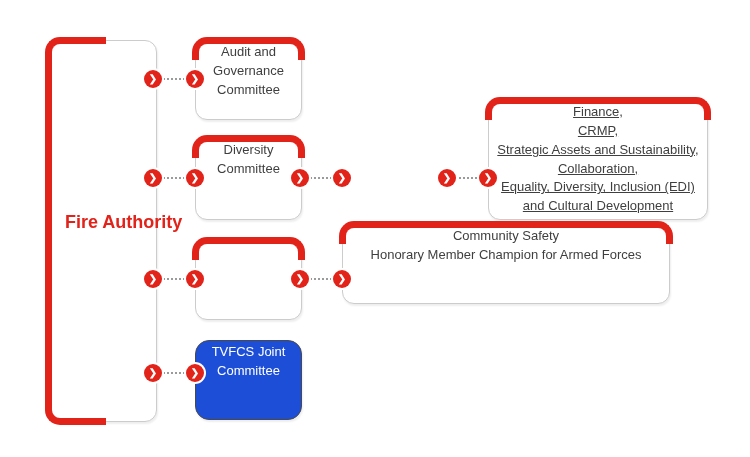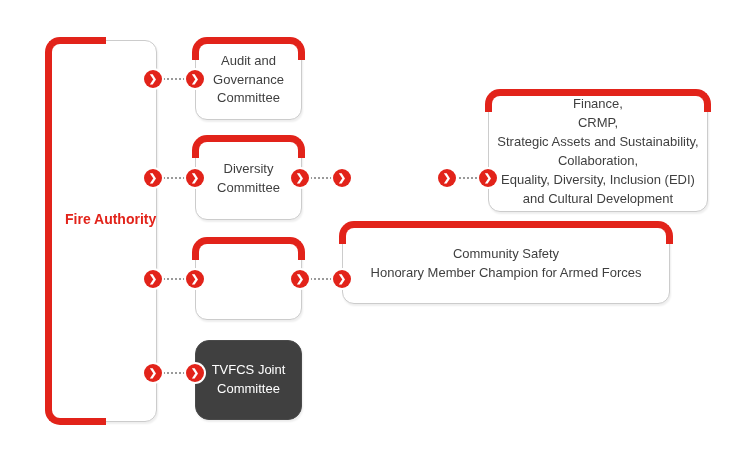--- a/index.html
+++ b/index.html
@@ -3,47 +3,47 @@
 <meta charset="utf-8">
 <style>
   html,body{margin:0;padding:0;background:#ffffff;}
   #canvas{
     position:relative;width:750px;height:457px;background:#ffffff;
     font-family:"Liberation Sans",sans-serif;overflow:hidden;
   }
   
   .node{
     position:absolute;background:#ffffff;border:1px solid #cccccc;
-    border-radius:12px;display:flex;align-items:center;justify-content:center;
+    border-radius:12px;display:flex;justify-content:center;
     text-align:center;color:#3f3f3f;font-size:13px;line-height:1.45;
     box-shadow:1px 2px 2px rgba(0,0,0,0.07);z-index:1;
   }
   .node .label{white-space:pre-line;padding:2px 3px;}
-  .node.dark{background:#404040;border-color:#4a4a4a;color:#ffffff;border-radius:14px;}
+  .node.dark{background:#1d4ed8;border-color:#4a4a4a;color:#ffffff;border-radius:14px;}
   
   .accent-top{
     position:absolute;top:-4px;left:-4px;right:-4px;height:16px;
     border:7px solid #e2231a;border-bottom:none;border-radius:15px 15px 0 0;
     pointer-events:none;z-index:2;
   }
   .accent-left{
     position:absolute;top:-4px;left:-4px;bottom:-4px;width:54px;
     border:7px solid #e2231a;border-right:none;border-radius:15px 0 0 15px;
     pointer-events:none;z-index:2;
   }
   
   .n-fa{left:48px;top:40px;width:107px;height:380px;}
   .n-fa .label{
     position:absolute;left:13px;top:166px;color:#e2231a;
-    font-weight:bold;font-size:14px;white-space:nowrap;
+    font-weight:bold;font-size:18px;white-space:nowrap;
   }
   .n-audit{left:195px;top:40px;width:105px;height:78px;}
   .n-mgmt{left:195px;top:138px;width:105px;height:80px;}
   .n-lead{left:342px;top:138px;width:105px;height:80px;}
-  .n-portfolios{left:488px;top:92px;width:218px;height:118px;}
+  .n-portfolios{left:488px;top:100px;width:218px;height:118px;text-decoration:underline;}
   .n-champions{left:195px;top:240px;width:105px;height:78px;}
   .n-community{left:342px;top:224px;width:326px;height:78px;}
   .n-tvfcs{left:195px;top:340px;width:105px;height:78px;}
   
   .connector{position:absolute;height:18px;z-index:3;}
   .connector .line{position:absolute;left:8px;right:8px;top:8px;height:0;
     border-top:2px dotted #9a9a9a;}
   .connector .dot{
     position:absolute;top:0;width:18px;height:18px;border-radius:50%;
     background:#e2231a;box-shadow:0 0 0 2px #ffffff;color:#ffffff;

